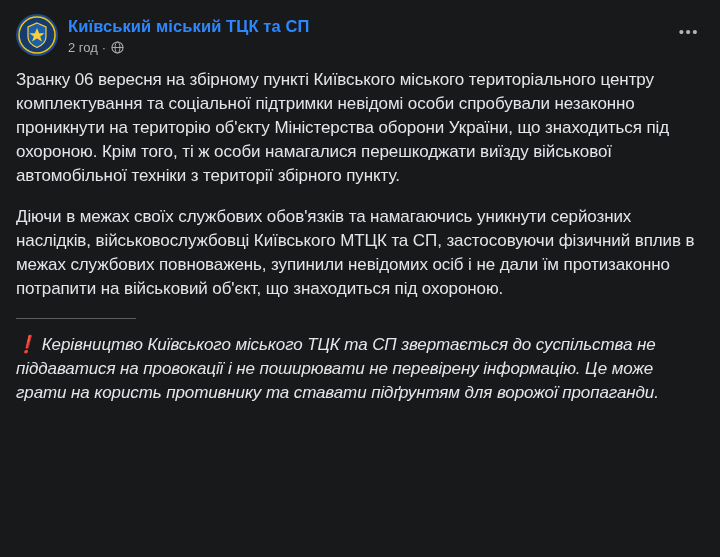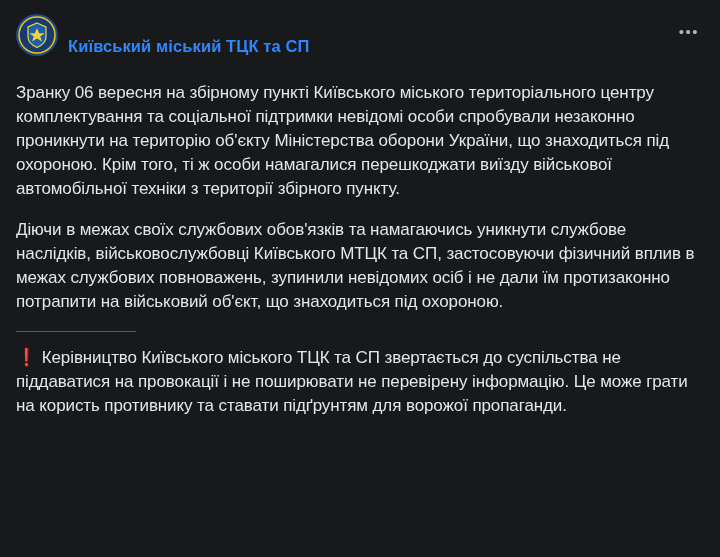--- a/index.html
+++ b/index.html
@@ -16,23 +16,23 @@
   }
   .post {
     width: 720px;
     height: 557px;
     box-sizing: border-box;
     padding: 14px 16px 0 16px;
     background: #18191a;
   }
   .post-header {
     display: flex;
-    align-items: flex-end;
+    align-items: center;
     position: relative;
-    margin-bottom: 25px;
+    margin-bottom: 12px;
   }
   .avatar {
     width: 42px;
     height: 42px;
     border-radius: 50%;
     background: #1f4a8c;
     flex: 0 0 42px;
     display: flex;
     align-items: center;
     justify-content: center;
@@ -90,20 +90,21 @@
     font-size: 17px;
     line-height: 24px;
     color: #e4e6eb;
     letter-spacing: -0.1px;
   }
   .post-body p {
     margin: 0 0 17px 0;
   }
   .post-body p:last-child {
     margin-bottom: 12px;
+    font-style: italic;
   }
   .divider-line {
     width: 120px;
     height: 0;
     border-top: 1px solid #5a5d61;
     margin: 4px 0 14px 0;
   }
   .warn {
     color: #ff3b30;
     font-weight: bold;
@@ -119,24 +120,35 @@
       <span>
         <svg width="38" height="38" viewBox="0 0 38 38" aria-hidden="true">
           <circle cx="19" cy="19" r="18" fill="#173b6e" stroke="#f1c40f" stroke-width="1.5"></circle>
           <path d="M19 7 L28 11 L28 21 C28 26 23.5 29.5 19 31.5 C14.5 29.5 10 26 10 21 L10 11 Z" fill="#1e5fa8" stroke="#f4d03f" stroke-width="1.2"></path>
           <path d="M19 12 L21.2 17.2 L26.6 17.2 L22.2 20.4 L23.9 25.6 L19 22.4 L14.1 25.6 L15.8 20.4 L11.4 17.2 L16.8 17.2 Z" fill="#f4d03f"></path>
         </svg>
       </span>
     </div>
     <div class="header-text">
       <div class="page-name">Київський міський ТЦК та СП</div>
+      <div class="meta-row">
+        <span>2 год</span>
+        <span class="meta-sep">·</span>
+        <span class="globe-icon">
+          <svg width="13" height="13" viewBox="0 0 14 14" aria-hidden="true">
+            <circle cx="7" cy="7" r="6" fill="none" stroke="#b0b3b8" stroke-width="1.1"></circle>
+            <ellipse cx="7" cy="7" rx="2.6" ry="6" fill="none" stroke="#b0b3b8" stroke-width="1"></ellipse>
+            <line x1="1" y1="7" x2="13" y2="7" stroke="#b0b3b8" stroke-width="1"></line>
+          </svg>
+        </span>
+      </div>
     </div>
     <div class="more-btn">•••</div>
   </div>
 
   <div class="post-body">
     <p>Зранку 06 вересня на збірному пункті Київського міського територіального центру комплектування та соціальної підтримки невідомі особи спробували незаконно проникнути на територію об'єкту Міністерства оборони України, що знаходиться під охороною. Крім того, ті ж особи намагалися перешкоджати виїзду військової автомобільної техніки з території збірного пункту.</p>
-    <p>Діючи в межах своїх службових обов'язків та намагаючись уникнути службове наслідків, військовослужбовці Київського МТЦК та СП, застосовуючи фізичний вплив в межах службових повноважень, зупинили невідомих осіб і не дали їм протизаконно потрапити на військовий об'єкт, що знаходиться під охороною.</p>
+    <p>Діючи в межах своїх службових обов'язків та намагаючись уникнути серйозних наслідків, військовослужбовці Київського МТЦК та СП, застосовуючи фізичний вплив в межах службових повноважень, зупинили невідомих осіб і не дали їм протизаконно потрапити на військовий об'єкт, що знаходиться під охороною.</p>
     <div class="divider-line"></div>
     <p><span class="warn">❗</span> <span>Керівництво Київського міського ТЦК та СП звертається до суспільства не піддаватися на провокації і не поширювати не перевірену інформацію. Це може грати на користь противнику та ставати підґрунтям для ворожої пропаганди.</span></p>
   </div>
 
 </div>
 
 </body></html>

